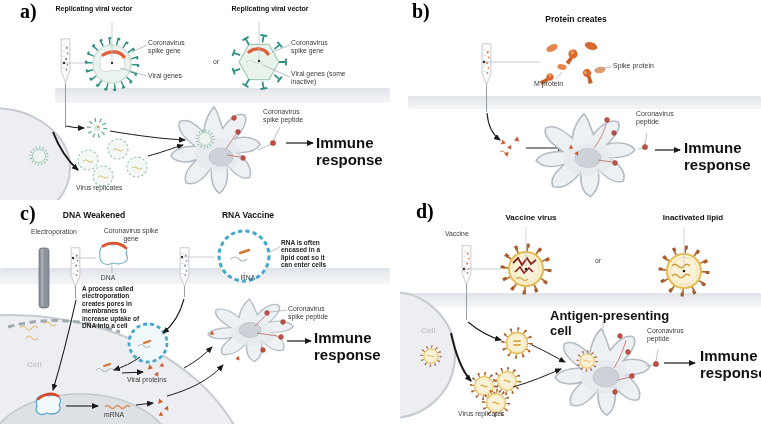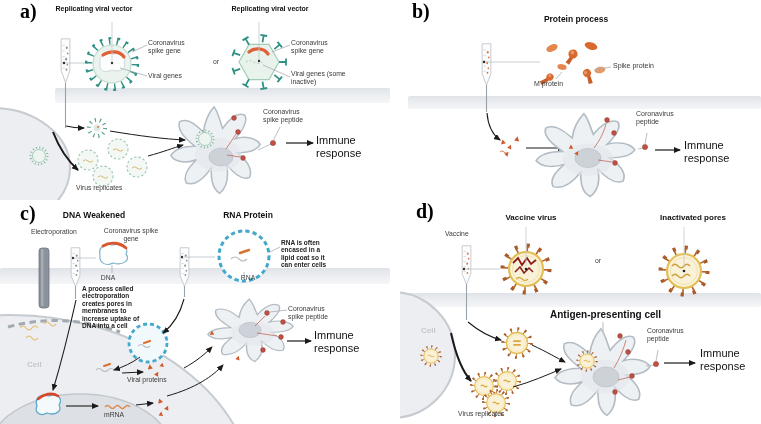--- a/index.html
+++ b/index.html
@@ -10,24 +10,24 @@
   .band{position:absolute;z-index:1;border-radius:2px;
         background:linear-gradient(180deg,#dfe3e8 0%,#edeff2 55%,#f4f5f7 100%);}
   .lbl{position:absolute;z-index:3;font-size:7px;line-height:1.15;color:#3a3a3a;}
   .lbl.center{text-align:center;}
   .lbl.hdr{font-weight:bold;color:#111;}
   .lbl.hdr-a{font-size:7px;}
   .lbl.hdr-b{font-size:8.5px;}
   .lbl.hdr-c{font-size:8.5px;}
   .lbl.hdr-d{font-size:8px;}
   .lbl.letter{font-family:"Liberation Serif",serif;font-weight:bold;font-size:20px;color:#000;}
-  .lbl.imm{font-weight:normal;font-size:11px;color:#111;}
+  .lbl.imm{font-weight:bold;font-size:15px;color:#111;}
   .lbl.note{font-size:6.5px;font-weight:600;color:#222;}
   .lbl.cellname{font-size:8px;color:#c3c8cd;font-weight:bold;}
-  .lbl.apc{font-weight:bold;font-size:10px;color:#111;}
+  .lbl.apc{font-weight:bold;font-size:13px;color:#111;}
   .lbl.small{font-size:6.8px;}
   .hidden-defs{position:absolute;width:0;height:0;overflow:hidden;}
 </style>
 </head>
 <body>
 
 <svg class="hidden-defs" aria-hidden="true">
   <defs>
     <g id="dend-g">
       <path d="M48,3 C53,10 54,19 57,26 C63,17 72,8 80,12 C84,19 76,30 70,37 C79,34 91,35 96,43
@@ -238,21 +238,21 @@
         <g fill="#bf5043" stroke="#93392e" stroke-width="0.5">
           <circle cx="207" cy="120" r="2.4"></circle>
             <circle cx="214" cy="133" r="2.4"></circle>
           <circle cx="215" cy="163" r="2.4"></circle>
             <circle cx="245" cy="147" r="2.6"></circle>
         </g>
         <path d="M245,144 L247,133" stroke="#a7aeb5" stroke-width="0.8"></path>
       </g>
     </svg>
     <div class="lbl letter" style="left:12px;top:0px">b)</div>
-    <div class="lbl hdr hdr-b center" style="left:128px;top:15px;width:96px">Protein process</div>
+    <div class="lbl hdr hdr-b center" style="left:128px;top:15px;width:96px">Protein creates</div>
     <div class="lbl" style="left:213px;top:62px">Spike protein</div>
     <div class="lbl" style="left:134px;top:80px">M protein</div>
     <div class="lbl" style="left:236px;top:110px;width:52px">Coronavirus peptide</div>
     <div class="lbl imm" style="left:284px;top:139px;width:50px">Immune response</div>
   </section>
 
   <section class="panel" style="left:0;top:200px;width:390px;height:224px">
     <div class="band" style="left:0;top:68px;width:390px;height:16px"></div>
     <svg class="art" width="390" height="224" viewBox="0 0 390 224">
       <defs>
@@ -352,21 +352,21 @@
           <circle cx="267" cy="113" r="2.4"></circle>
             <circle cx="283" cy="122" r="2.4"></circle>
           <circle cx="281" cy="137" r="2.4"></circle>
             <circle cx="263" cy="150" r="2.4"></circle>
         </g>
         <path d="M270,112 L287,110" stroke="#a7aeb5" stroke-width="0.8"></path>
       </g>
     </svg>
     <div class="lbl letter" style="left:20px;top:2px">c)</div>
     <div class="lbl hdr hdr-c center" style="left:56px;top:11px;width:76px">DNA Weakened</div>
-    <div class="lbl hdr hdr-c center" style="left:210px;top:11px;width:76px">RNA Protein</div>
+    <div class="lbl hdr hdr-c center" style="left:210px;top:11px;width:76px">RNA Vaccine</div>
     <div class="lbl small" style="left:31px;top:28px">Electroporation</div>
     <div class="lbl small center" style="left:103px;top:27px;width:56px">Coronavirus spike gene</div>
     <div class="lbl small center" style="left:92px;top:74px;width:32px">DNA</div>
     <div class="lbl small center" style="left:232px;top:74px;width:32px">RNA</div>
     <div class="lbl note" style="left:281px;top:39px;width:50px">RNA is often encased in a lipid coat so it can enter cells</div>
     <div class="lbl note" style="left:82px;top:85px;width:64px">A process called electroporation creates pores in membranes to increase uptake of DNA into a cell</div>
     <div class="lbl cellname" style="left:27px;top:160px">Cell</div>
     <div class="lbl small" style="left:127px;top:176px">Viral proteins</div>
     <div class="lbl small" style="left:104px;top:211px">mRNA</div>
     <div class="lbl small" style="left:288px;top:105px;width:52px">Coronavirus spike peptide</div>
@@ -459,21 +459,21 @@
             <circle cx="228" cy="152" r="2.4"></circle>
           <circle cx="232" cy="176" r="2.4"></circle>
             <circle cx="215" cy="192" r="2.4"></circle>
           <circle cx="256" cy="164" r="2.6"></circle>
         </g>
         <path d="M256,161 L258,150" stroke="#a7aeb5" stroke-width="0.8"></path>
       </g>
     </svg>
     <div class="lbl letter" style="left:16px;top:0px">d)</div>
     <div class="lbl hdr hdr-d center" style="left:88px;top:13px;width:86px">Vaccine virus</div>
-    <div class="lbl hdr hdr-d center" style="left:247px;top:13px;width:92px">Inactivated pores</div>
+    <div class="lbl hdr hdr-d center" style="left:247px;top:13px;width:92px">Inactivated lipid</div>
     <div class="lbl small" style="left:45px;top:30px">Vaccine</div>
     <div class="lbl small" style="left:195px;top:57px">or</div>
     <div class="lbl cellname" style="left:21px;top:126px">Cell</div>
     <div class="lbl apc" style="left:150px;top:109px;width:120px">Antigen-presenting cell</div>
     <div class="lbl small" style="left:58px;top:210px">Virus replicates</div>
     <div class="lbl small" style="left:247px;top:127px;width:52px">Coronavirus peptide</div>
     <div class="lbl imm" style="left:300px;top:147px;width:52px">Immune response</div>
   </section>
 
 </div>

